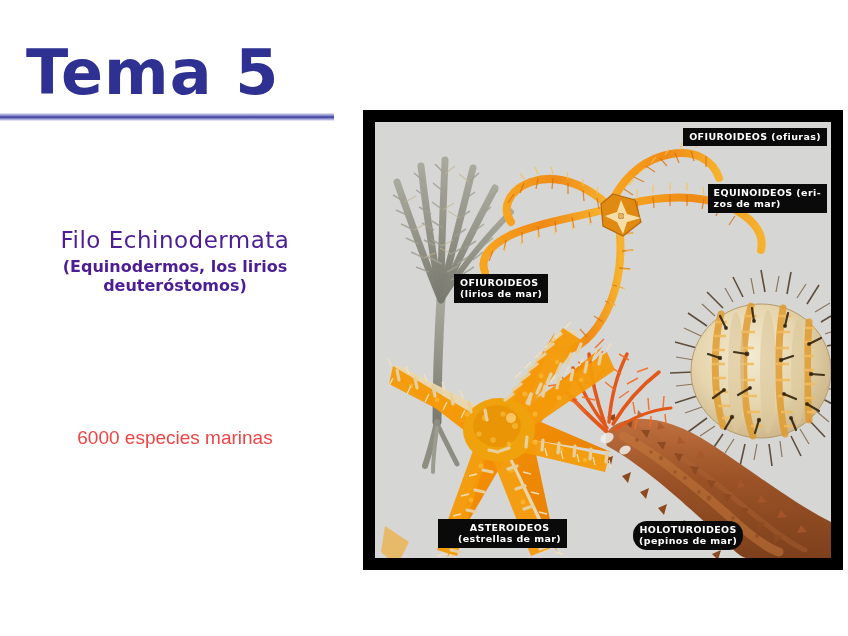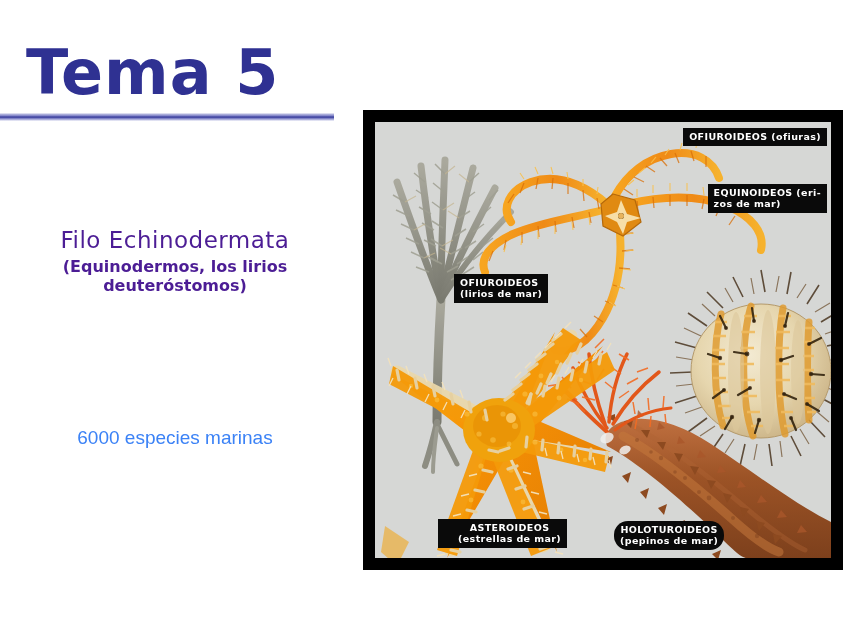--- a/index.html
+++ b/index.html
@@ -69,21 +69,21 @@
   }
 
   #species-count {
     position: absolute;
     left: 10px;
     top: 427px;
     width: 330px;
     text-align: center;
     font-family: "Liberation Sans", sans-serif;
     font-size: 19px;
-    color: #3b82f6;
+    color: #ef4444;
   }
 
   
   #figure-frame {
     position: absolute;
     left: 363px;
     top: 110px;
     width: 480px;
     height: 460px;
     background: #000000;
@@ -116,21 +116,21 @@
     letter-spacing: 0.4px;
     line-height: 1.18;
     padding: 3px 6px 4px 6px;
     white-space: pre;
     text-align: center;
   }
   #label-ofiuroideos { right: 4px;  top: 6px;   text-align: center; }
   #label-equinoideos { right: 4px;  top: 62px;  text-align: left; }
   #label-crinoideos  { left: 79px;  top: 152px; text-align: left; }
   #label-asteroideos { left: 63px;  top: 397px; padding-left: 20px; }
-  #label-holoturoideos { left: 239px; top: 399px; border-radius: 14px; }
+  #label-holoturoideos { left: 258px; top: 399px; border-radius: 14px; }
 </style>
 </head>
 <body>
 
 <div id="slide-title">Tema 5</div>
 
 <div id="title-divider"></div>
 
 <div id="phylum-block">
   <div id="phylum-name">Filo Echinodermata</div>

